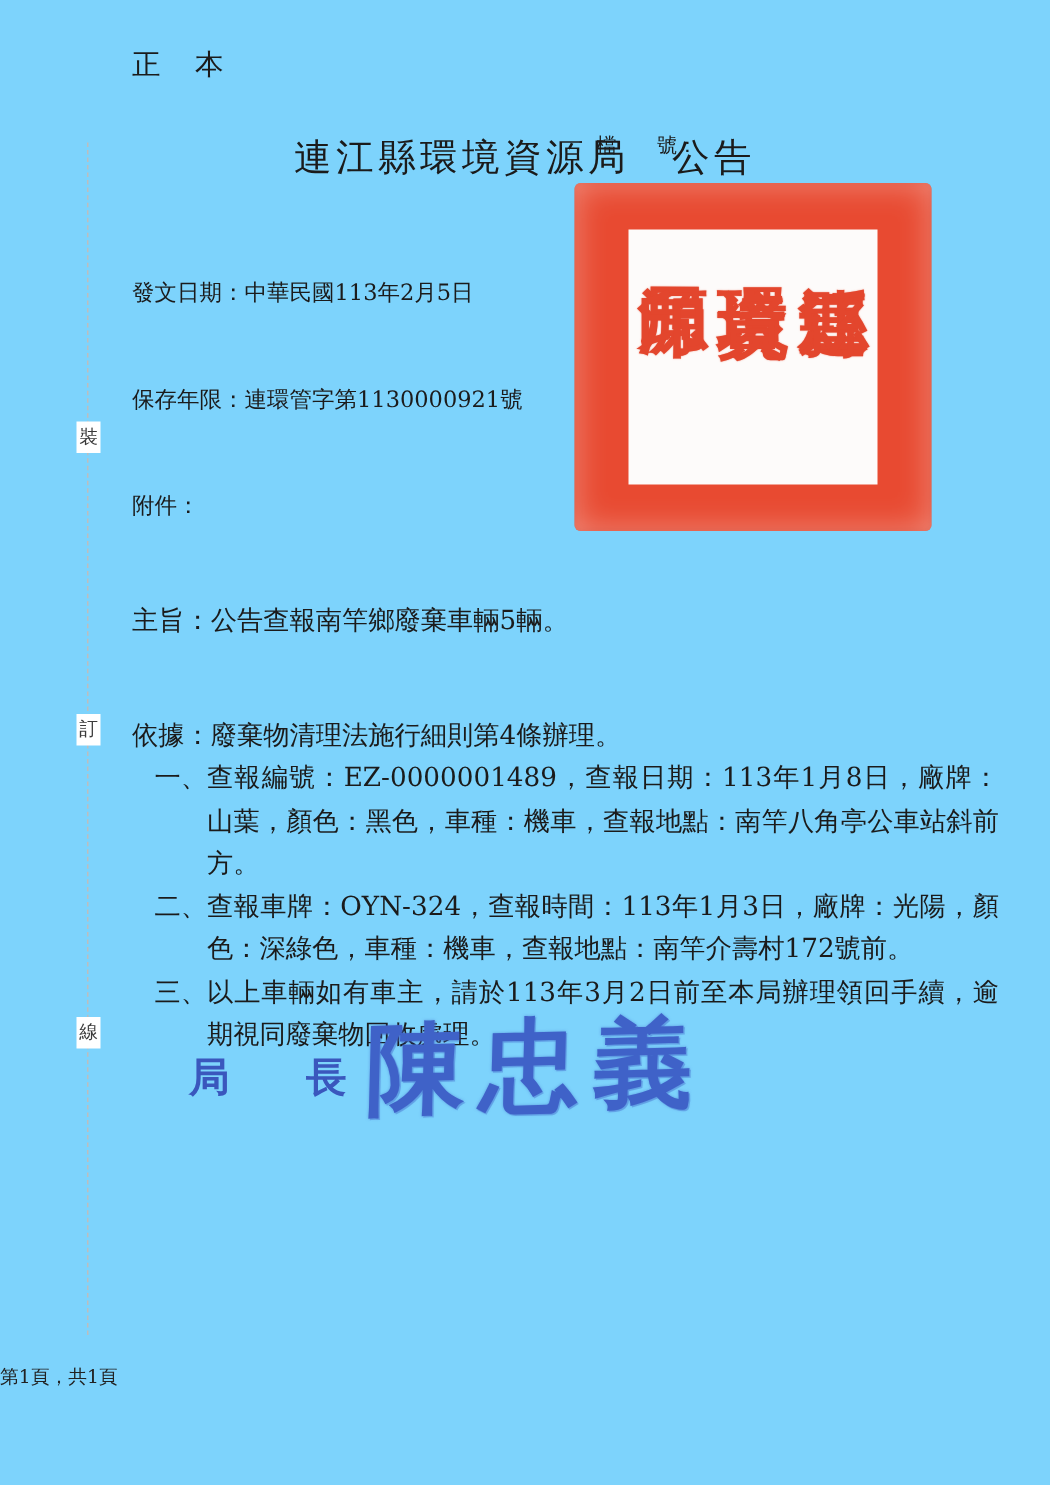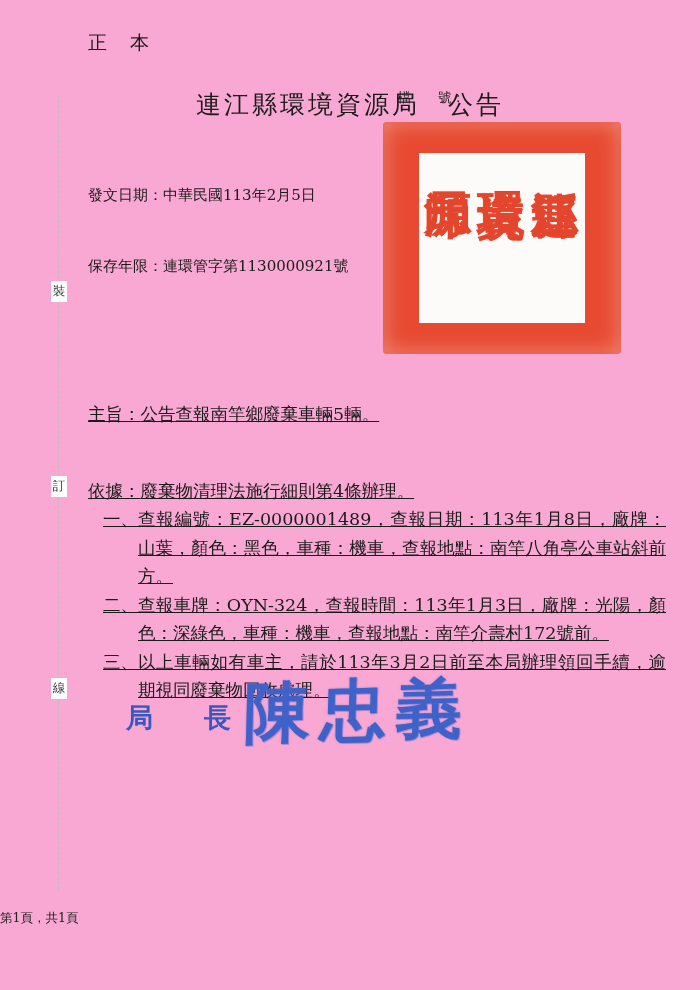--- a/index.html
+++ b/index.html
@@ -4,21 +4,21 @@
 <style>
   html, body {
     margin: 0;
     padding: 0;
     background: #ffffff;
   }
   .page {
     position: relative;
     width: 700px;
     height: 990px;
-    background: #f9a8d4;
+    background: #7dd3fc;
     overflow: hidden;
     font-family: "DejaVu Serif", "Liberation Serif", serif;
     color: #1b1b1b;
   }
 
   
   .copy-type {
     position: absolute;
     left: 88px;
     top: 30px;
@@ -92,21 +92,20 @@
   }
 
   
   .body-block {
     position: absolute;
     left: 88px;
     top: 352px;
     width: 578px;
     font-size: 17.5px;
     line-height: 28.5px;
-    text-decoration: underline;
   }
   .body-line { white-space: nowrap; margin-top: 48px; }
   .items { margin-left: 15px; }
   .item-row {
     display: flex;
     align-items: flex-start;
   }
   .item-no {
     flex: 0 0 35px;
     white-space: nowrap;
@@ -189,20 +188,21 @@
   <div class="file-block">
     <div>檔　　號：</div>
     <div>保存年限：</div>
   </div>
 
   <div class="doc-title">連江縣環境資源局　公告</div>
 
   <div class="meta-block">
     <div class="body-line"><span>發文日期：</span><span>中華民國113年2月5日</span></div>
     <div class="body-line"><span>保存年限：</span><span>連環管字第1130000921號</span></div>
+    <div class="body-line"><span>附件：</span></div>
   </div>
 
   <div class="seal">
     <div class="seal-inner">
       <div class="seal-col">連江縣</div>
       <div class="seal-col">環境資</div>
       <div class="seal-col">源局印</div>
     </div>
   </div>
 

